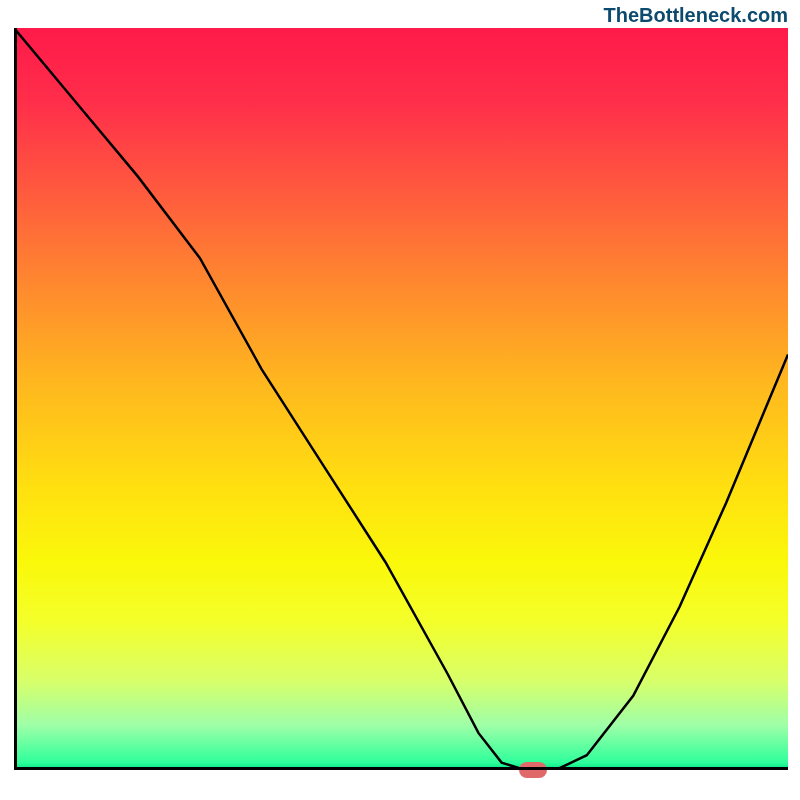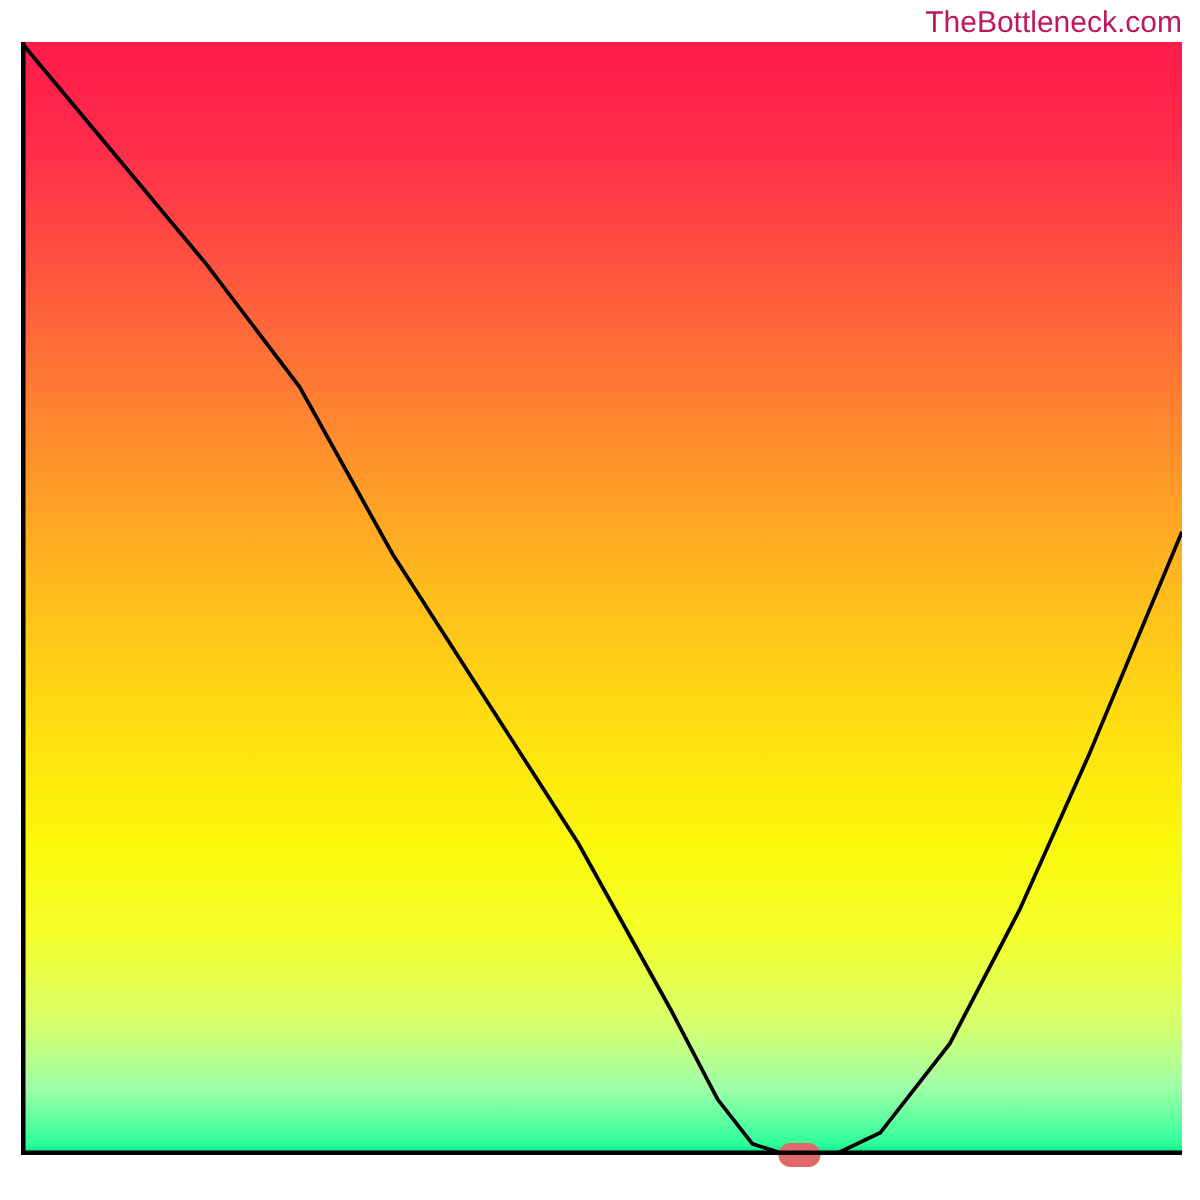--- a/index.html
+++ b/index.html
@@ -8,22 +8,22 @@
     height: 800px;
     background: #ffffff;
     position: relative;
     font-family: Arial, sans-serif;
   }
   .watermark {
     position: absolute;
     top: 4px;
     right: 12px;
     font-size: 20px;
-    color: #be185d;
-    font-weight: 400;
+    color: #0c4a6e;
+    font-weight: 700;
     z-index: 10;
   }
   .chart-container {
     position: absolute;
     left: 14px;
     top: 28px;
     width: 774px;
     height: 760px;
   }
   .plot-area {

